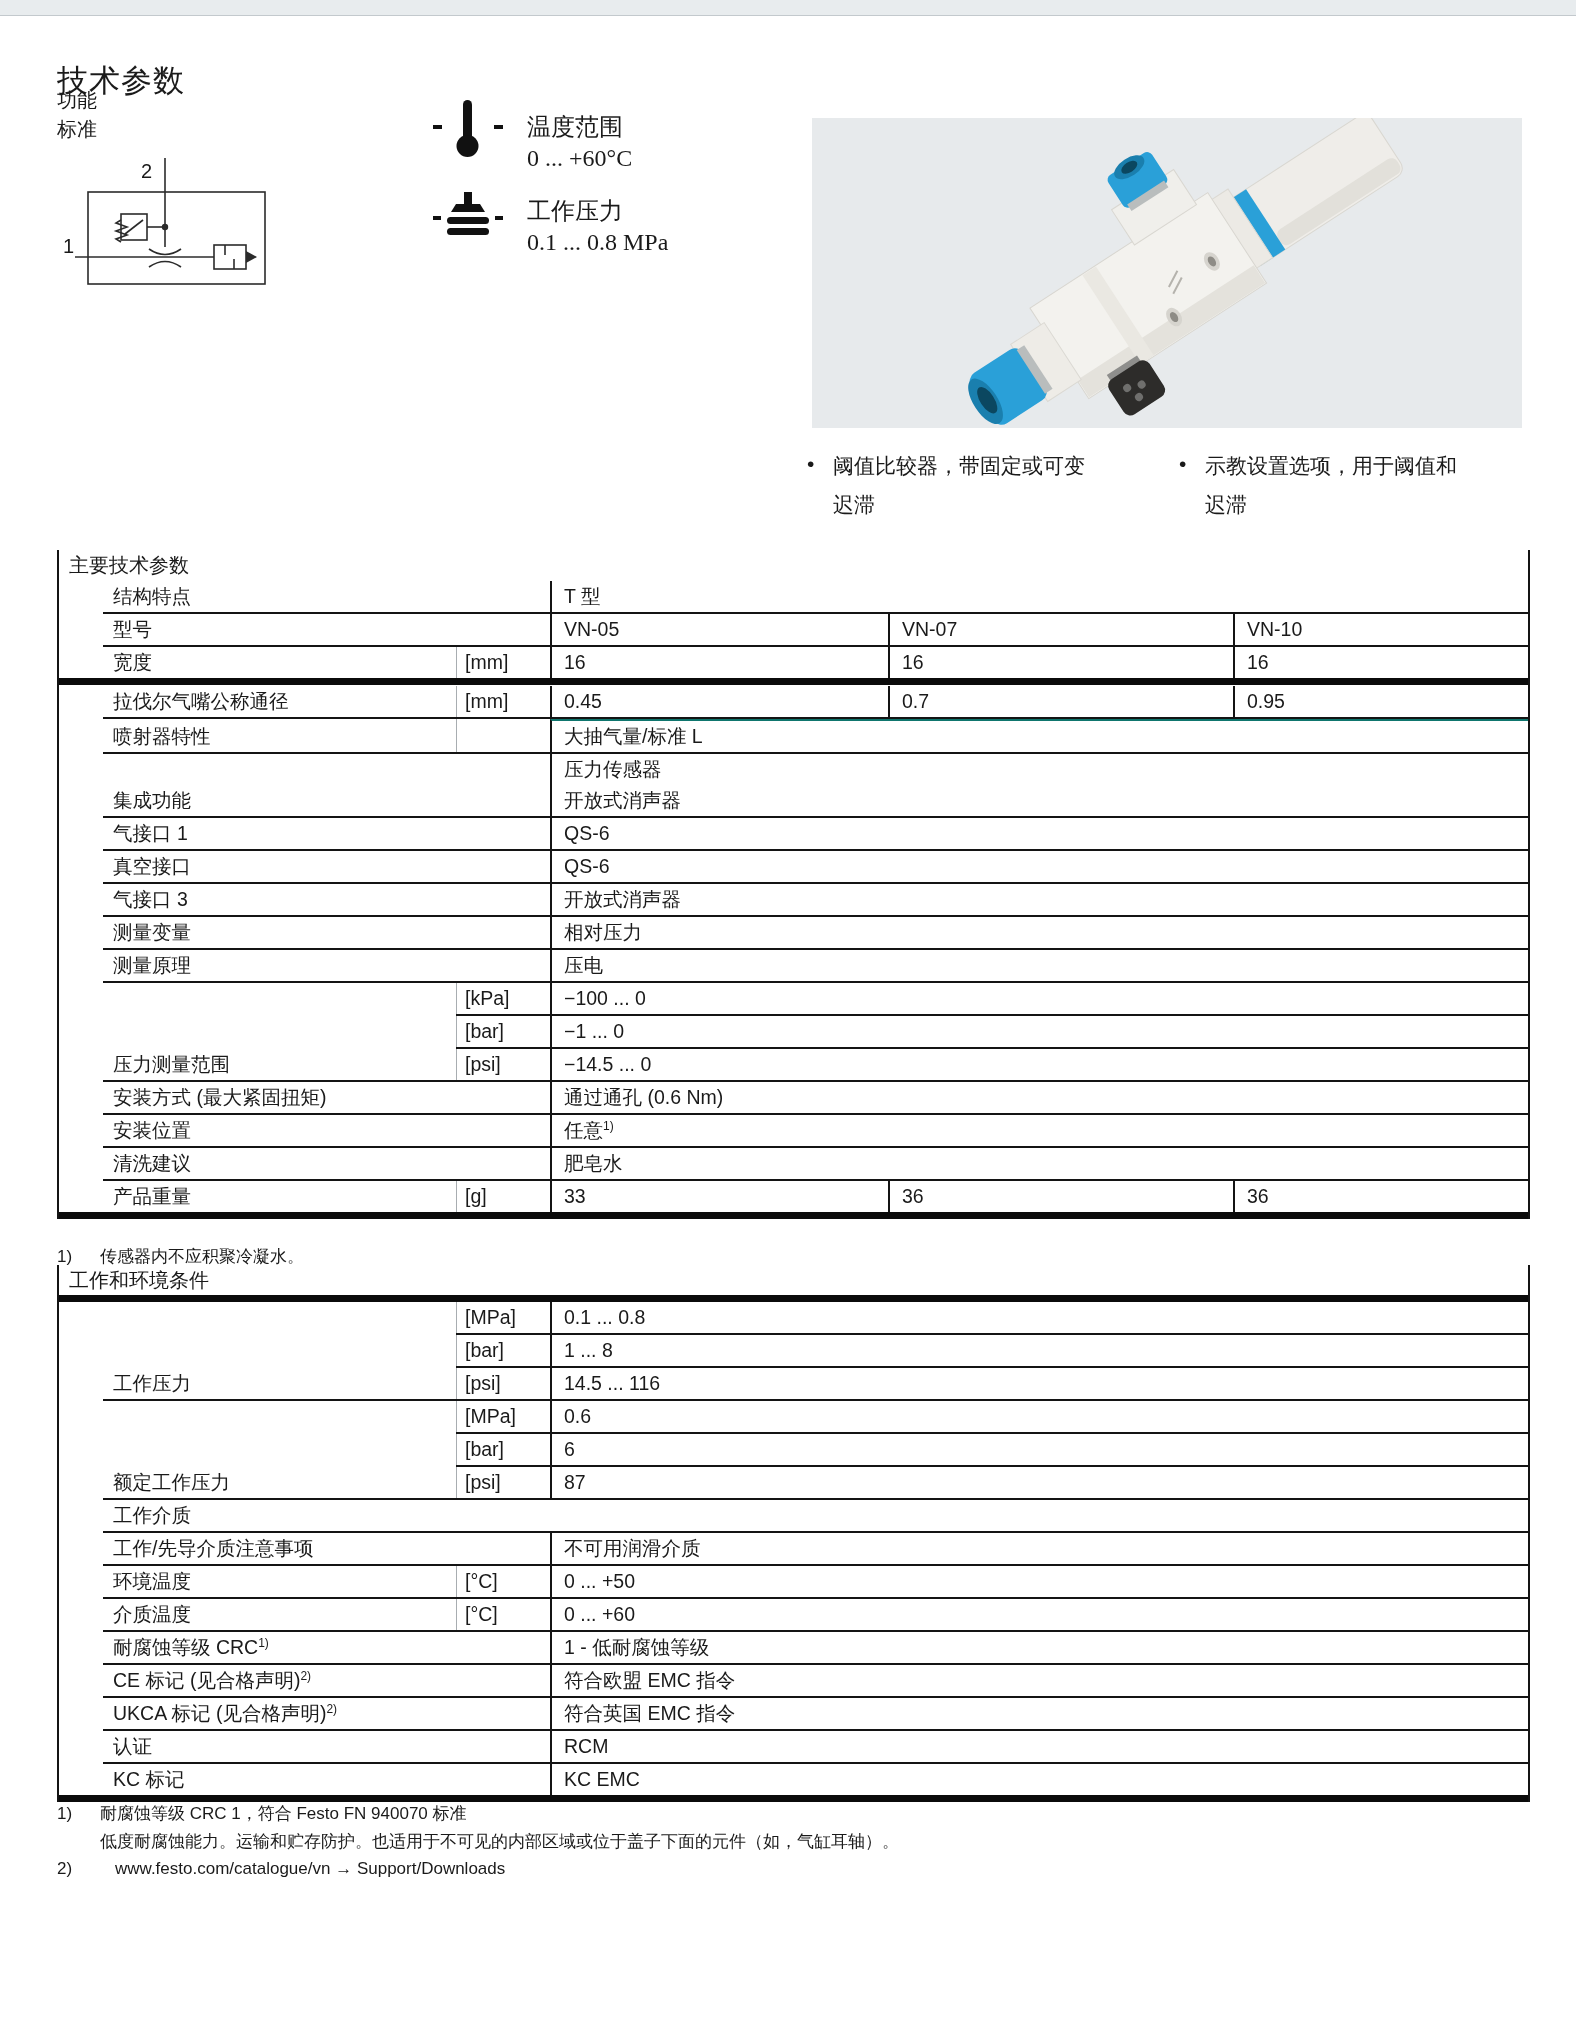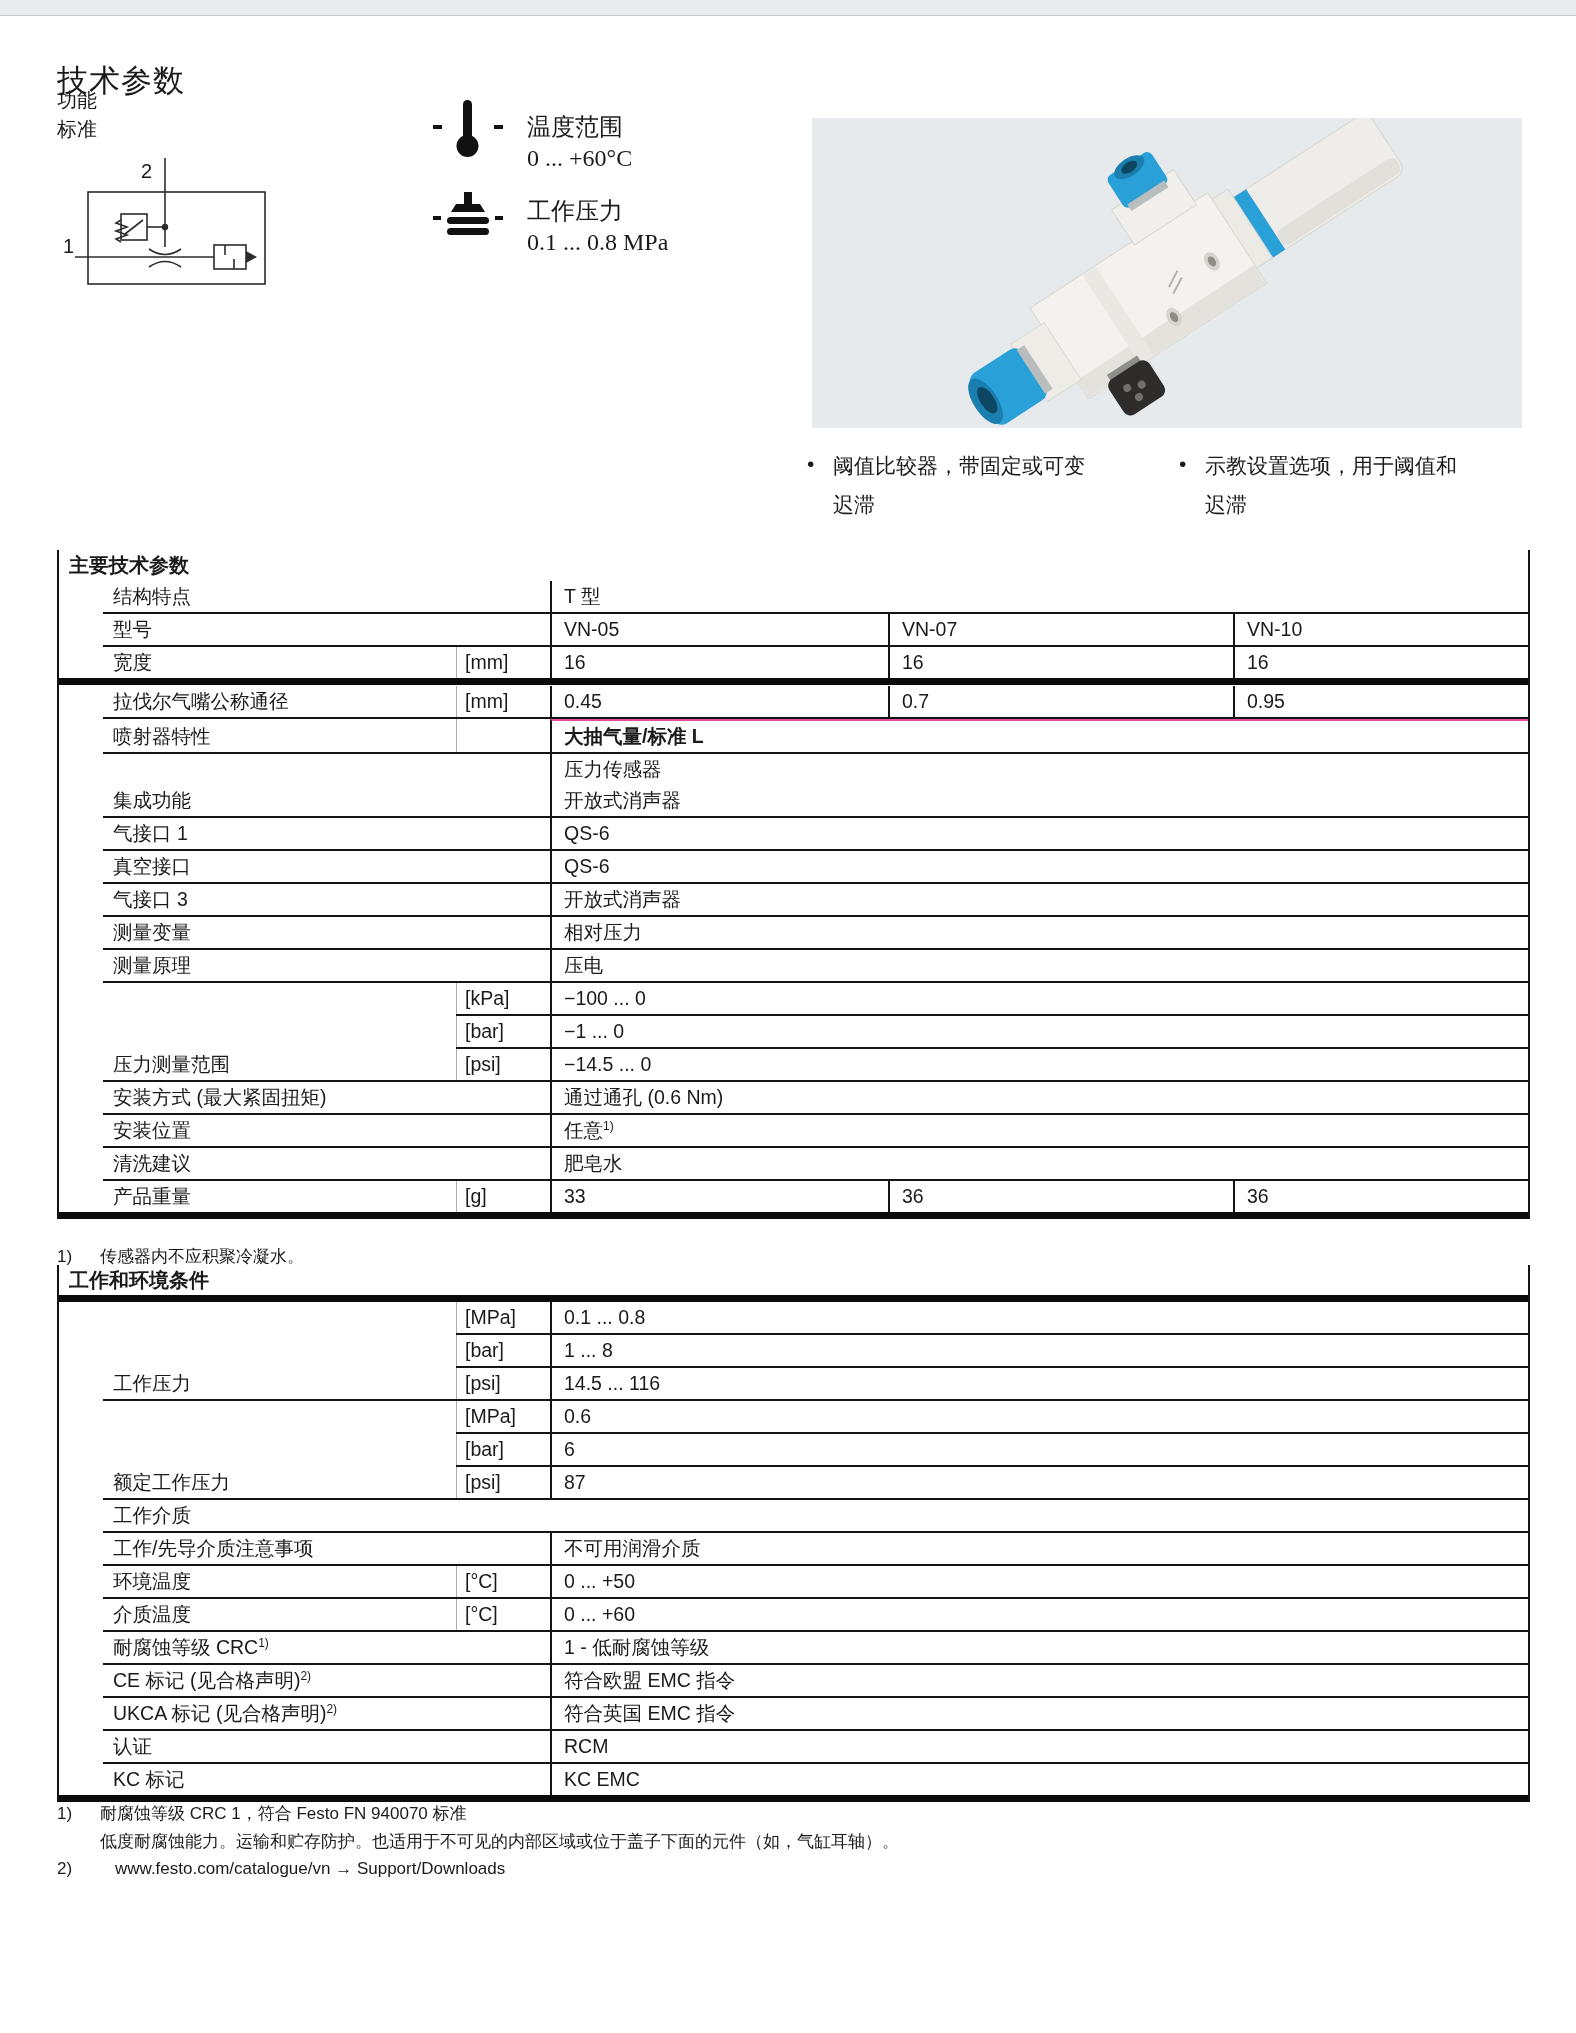--- a/index.html
+++ b/index.html
@@ -13,40 +13,40 @@
   .schematic { position:absolute; left:55px; top:150px; }
   .spec { position:absolute; left:527px; font-size:24px; line-height:31px;font-family:Liberation Serif, serif; }
   .spec-icon { position:absolute; left:433px; }
   .prod-box { position:absolute; left:812px; top:118px; width:710px; height:310px; background:#e7eaec; }
   .bullet { position:absolute; top:446px; width:280px; padding-left:28px; font-size:21px; line-height:39px; }
   .bullet .dot { position:absolute; left:2px; top:-2px; font-size:21px; }
 
   
   .t-wrap { position:absolute; left:57px; width:1473px;
             border-left:2px solid #141414; border-right:2px solid #141414; }
-  .t-title { height:30px; line-height:30px; font-weight:bold; font-size:20px; padding-left:10px; }
+  .t-title { height:30px; line-height:30px; font-weight:normal; font-size:20px; padding-left:10px; }
   .bar { height:7px; background:#0b0b0b; }
   .t-row { display:flex; border-top:2px solid #141414; min-height:32px; align-items:flex-end;margin-left:44px; }
   .t-title + .t-row { border-top:none; }
   .bar + .t-row { border-top:none; }
   .c-label { flex:0 0 353px; padding:0 6px 0 10px; font-size:19.5px; line-height:31px; }
   .c-label sup, .c-val sup { font-size:12px; vertical-align:super; line-height:0; }
   .c-unit { flex:0 0 94px; border-left:1px solid #a8adb1; padding-left:8px;
             font-size:19.5px; line-height:31px; }
   .c-val { border-left:2px solid #141414; padding:0 8px 0 12px; font-size:19.5px;
            line-height:31px; white-space:pre-line; }
   .c-val.span { flex:1 1 auto; }
   .c-val.v0 { flex:0 0 338px; } .c-val.v1 { flex:0 0 345px; } .c-val.v2 { flex:1 1 auto; }
   .g-right { flex:1 1 auto; display:flex; flex-direction:column; }
   .g-sub { display:flex; flex:1; min-height:30px; }
   .g-sub .c-unit { flex:0 0 94px; }
   .g-sub .c-val { flex:1 1 auto; }
   .g-sub.nxt { border-top:2px solid #141414; }
   .g-sub.nu.nxt { border-top:none; }
-  .g-sub.nu.nxt .c-val { border-top:2px solid #ec4899;font-weight:bold; }
+  .g-sub.nu.nxt .c-val { border-top:2px solid #0f766e; }
 
   
   .fn { position:absolute; left:57px; display:flex; font-size:17px; line-height:27.5px; }
   .fn-num { flex:0 0 43px; }
   .fn-item { display:flex; }
   .footers { position:absolute; left:57px; }
   .link { color:#1a1a1a;margin-left:15px; }
 </style>
 </head>
 <body>

